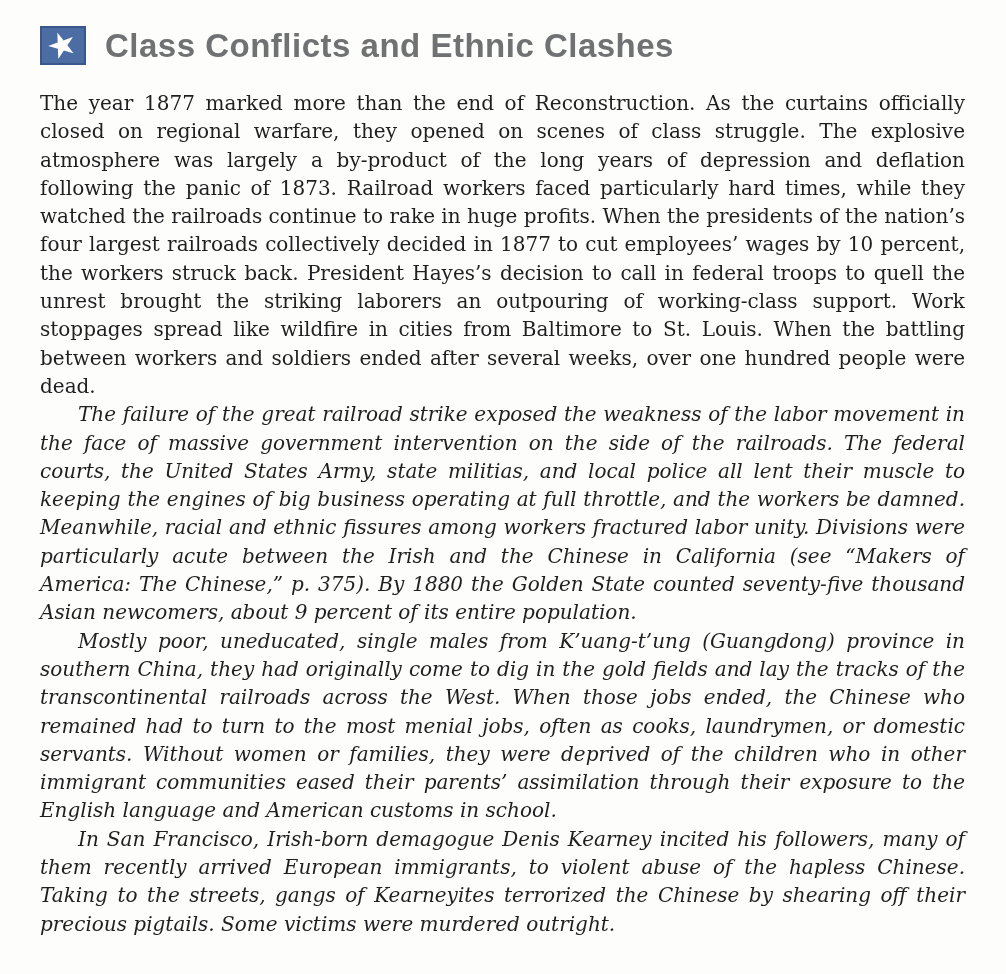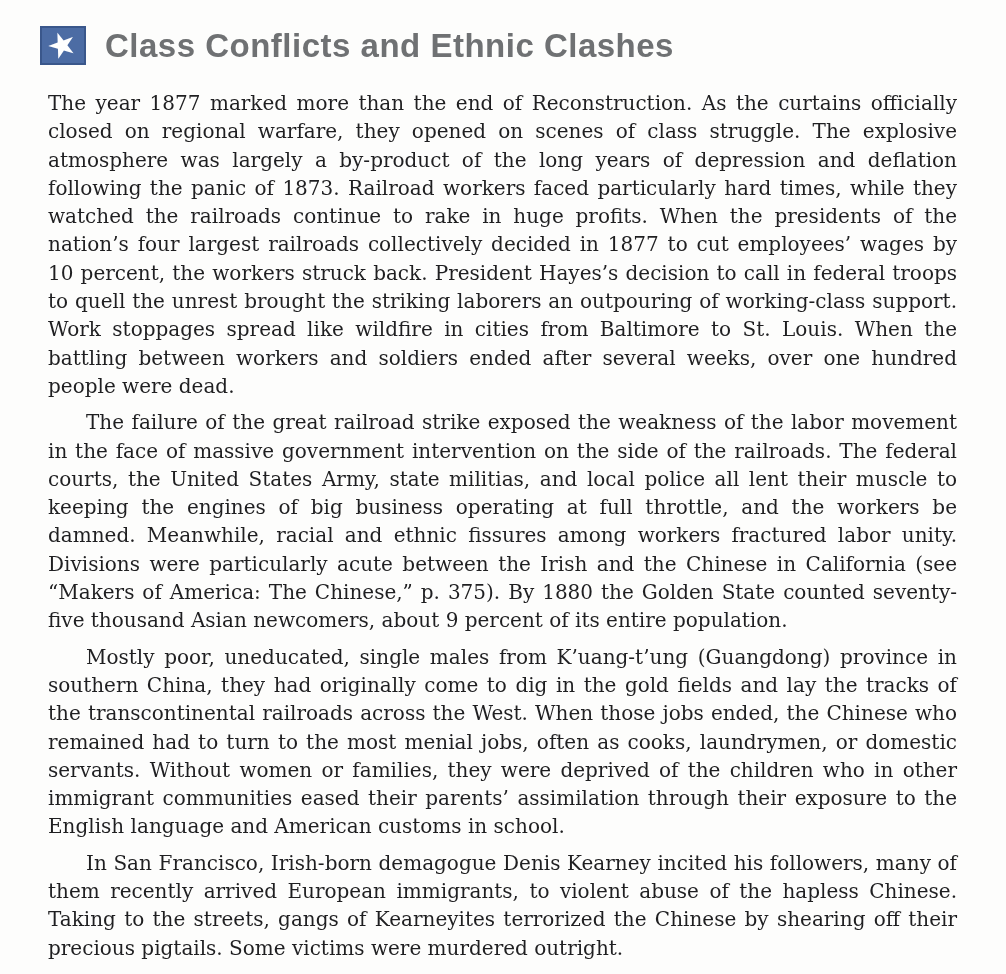--- a/index.html
+++ b/index.html
@@ -54,22 +54,22 @@
     letter-spacing: 0.5px;
     color: var(--title);
     white-space: nowrap;
   }
   .article {
     color: var(--body_text);
     font-size: 20px;
     line-height: 28.3px;
     text-align: justify;
   }
-  .article p { margin: 8px; }
-  .article p.indented { text-indent: 38px; }
+  .article p { margin: 0; }
+  .article p.indented { text-indent: 38px; font-style: italic; }
 </style>
 </head>
 <body>
 
 <div class="page">
 
   <div class="section-header">
     <span class="star-box">
       <span class="star-glyph">★</span>
     </span>

